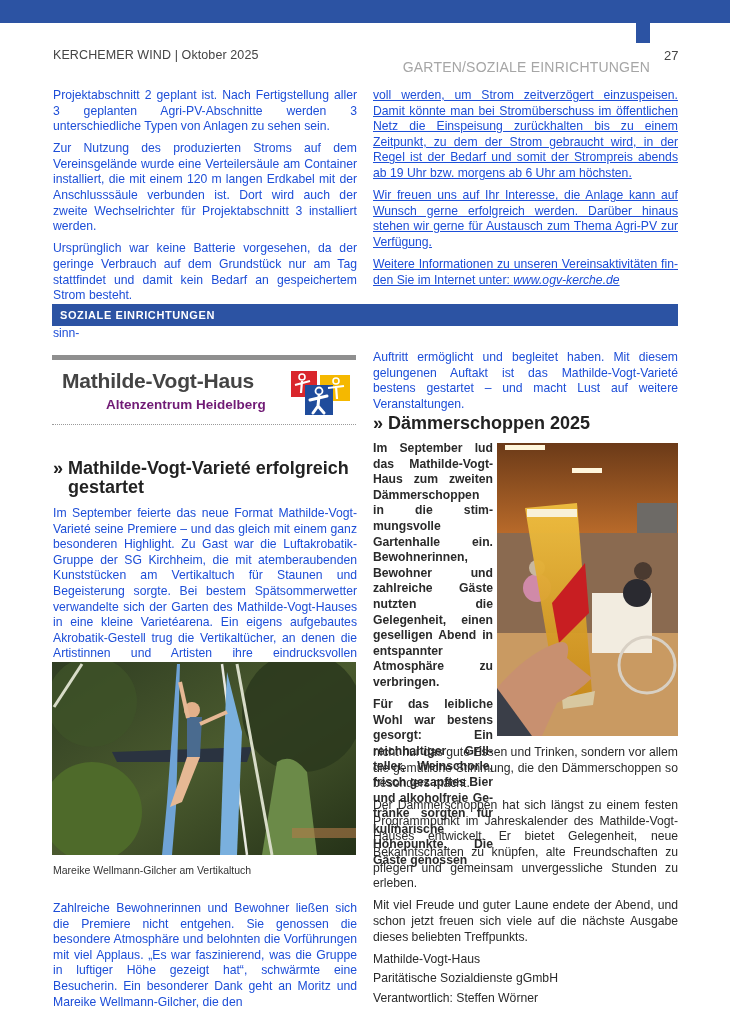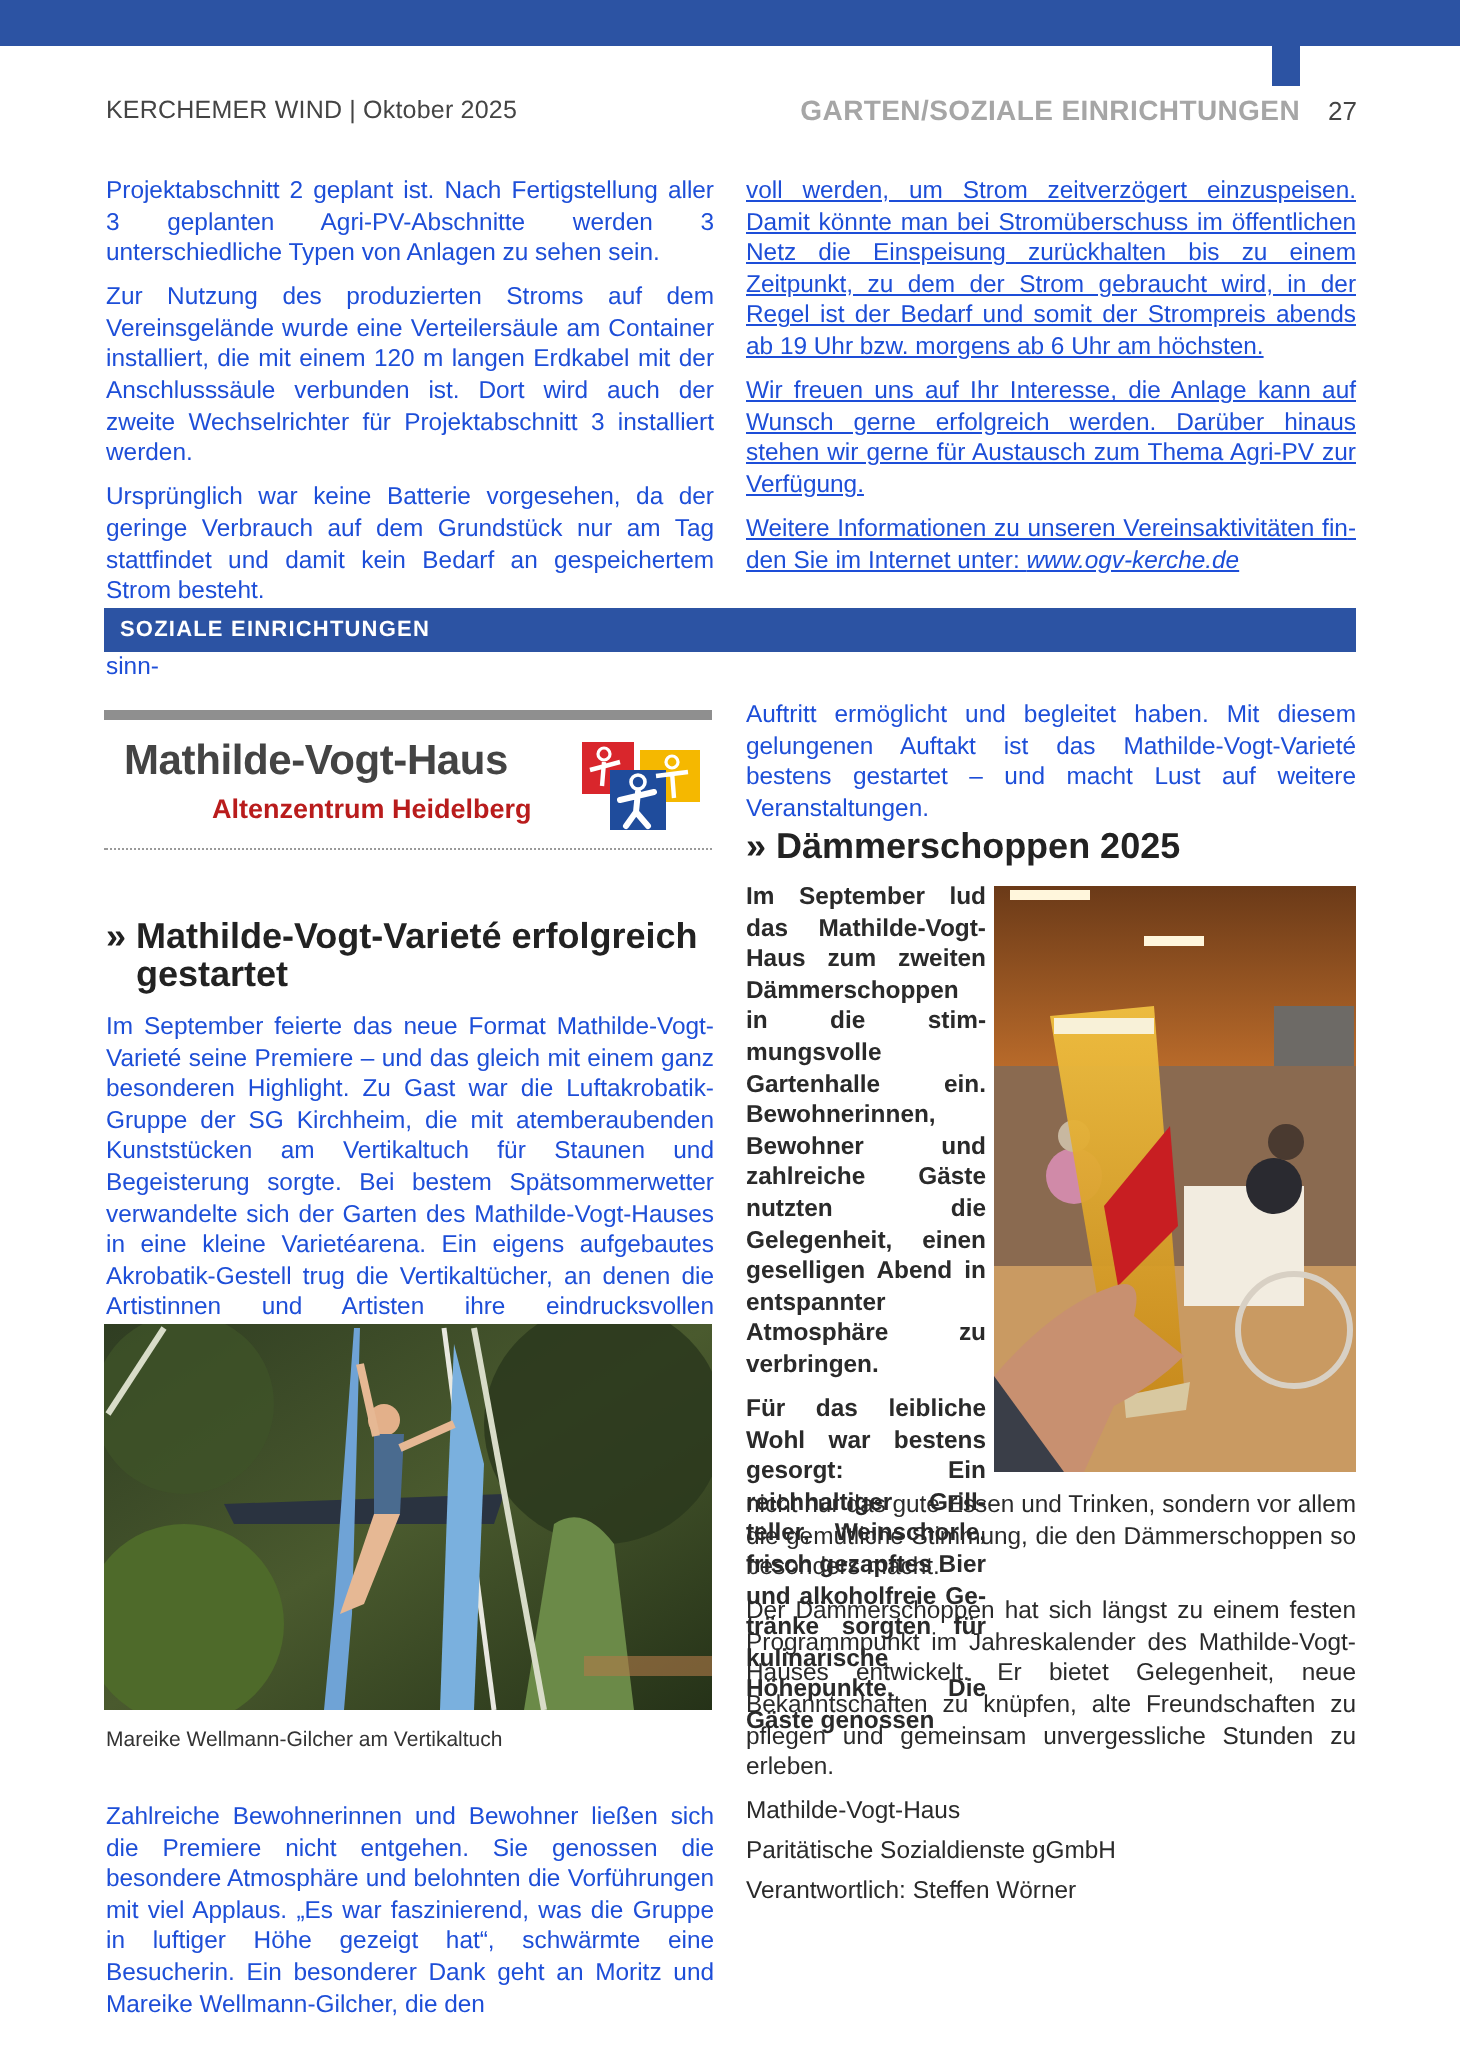--- a/index.html
+++ b/index.html
@@ -4,36 +4,36 @@
 <style>
   html, body { margin: 0; padding: 0; }
   body {
     width: 730px; height: 1024px; position: relative; overflow: hidden;
     background: #ffffff; color: #2a2a2a;
     font-family: "Liberation Sans", "DejaVu Sans", sans-serif;
   }
   .topbar { position: absolute; left: 0; top: 0; width: 730px; height: 23px; background: #2c53a3; }
   .topbar-tab { position: absolute; left: 636px; top: 23px; width: 14px; height: 20px; background: #2c53a3; }
   .hdr-left { position: absolute; left: 53px; top: 48px; font-size: 12.5px; color: #444; letter-spacing: 0.1px; }
-  .hdr-right { position: absolute; right: 52px; top: 47px; font-size: 14px; font-weight: bold; color: #a6a6a6; letter-spacing: 0.2px; }
+  .hdr-right { position: absolute; right: 52px; top: 59px; font-size: 14px; font-weight: normal; color: #a6a6a6; letter-spacing: 0.2px; }
   .hdr-page { position: absolute; left: 664px; top: 48px; font-size: 13px; color: #444; }
 
   .col { position: absolute; font-size: 12.2px; line-height: 15.6px; color: #1d4ed8; text-align: justify; hyphens: manual; }
   .col p { margin: 0 0 6.5px 0; }
   .col-l { left: 53px; width: 304px; }
   .col-r { left: 373px; width: 305px; }
 
   .banner { position: absolute; left: 52px; top: 304px; width: 626px; height: 22px; background: #2c53a3;
     color: #fff; font-weight: bold; font-size: 11px; letter-spacing: 0.6px; line-height: 22px; padding-left: 8px; box-sizing: border-box; }
 
   .logo-box { position: absolute; left: 52px; top: 355px; width: 304px; height: 70px; }
   .logo-bar { position: absolute; left: 0; top: 0; width: 304px; height: 5px; background: #8f8f8f; }
   .logo-dots { position: absolute; left: 0; bottom: 0; width: 304px; border-top: 1px dotted #9a9a9a; }
   .logo-title { position: absolute; left: 10px; top: 14px; font-size: 21px; font-weight: bold; color: #444; letter-spacing: -0.2px; }
-  .logo-sub { position: absolute; left: 54px; top: 42px; font-size: 13.5px; font-weight: bold; color: #b91c1c; }
+  .logo-sub { position: absolute; left: 54px; top: 42px; font-size: 13.5px; font-weight: bold; color: #701a75; }
   .logo-mark { position: absolute; left: 238px; top: 14px; width: 62px; height: 48px; }
 
   .h2 { position: absolute; font-size: 18px; font-weight: bold; color: #222; line-height: 19px; }
   .h2 .raq { margin-right: 5px; }
 
   .photo1 { position: absolute; left: 52px; top: 662px; width: 304px; height: 193px; overflow: hidden; }
   .caption { position: absolute; left: 53px; top: 864px; font-size: 10.5px; color: #333; }
   .photo2 { position: absolute; left: 497px; top: 443px; width: 181px; height: 293px; overflow: hidden; }
   .narrow { position: absolute; left: 373px; top: 441px; width: 120px; font-size: 12.2px; line-height: 15.6px; text-align: justify; color: #2a2a2a; }
   .narrow p { margin: 0 0 6.5px 0; font-weight: bold; }
@@ -165,18 +165,19 @@
     <rect x="30" y="66" width="50" height="8" fill="#f8f1d8"></rect>
     <path d="M55 160 L88 120 L92 170 L62 200 Z" fill="#c81e22"></path>
     <path d="M65 255 L98 248 L96 262 L66 266 Z" fill="#d8c8a0"></path>
     <path d="M0 245 Q30 210 60 200 Q75 195 70 215 L95 235 Q80 250 60 260 L45 293 L0 293 Z" fill="#c89070"></path>
     <path d="M0 245 L35 293 L0 293 Z" fill="#3a3e48"></path>
   </svg>
 </div>
 <div class="after-narrow">
   <p>nicht nur das gute Essen und Trinken, sondern vor allem die gemütliche Stimmung, die den Dämmerschoppen so be­sonders macht.</p>
   <p>Der Dämmerschoppen hat sich längst zu einem festen Pro­grammpunkt im Jahreskalender des Mathilde-Vogt-Hau­ses entwickelt. Er bietet Gelegenheit, neue Bekanntschaf­ten zu knüpfen, alte Freundschaften zu pflegen und ge­meinsam unvergessliche Stunden zu erleben.</p>
+  <p>Mit viel Freude und guter Laune endete der Abend, und schon jetzt freuen sich viele auf die nächste Ausgabe die­ses beliebten Treffpunkts.</p>
   <div class="sig">
     <p>Mathilde-Vogt-Haus</p>
     <p>Paritätische Sozialdienste gGmbH</p>
     <p>Verantwortlich: Steffen Wörner</p>
   </div>
 </div>
 
 </body></html>

